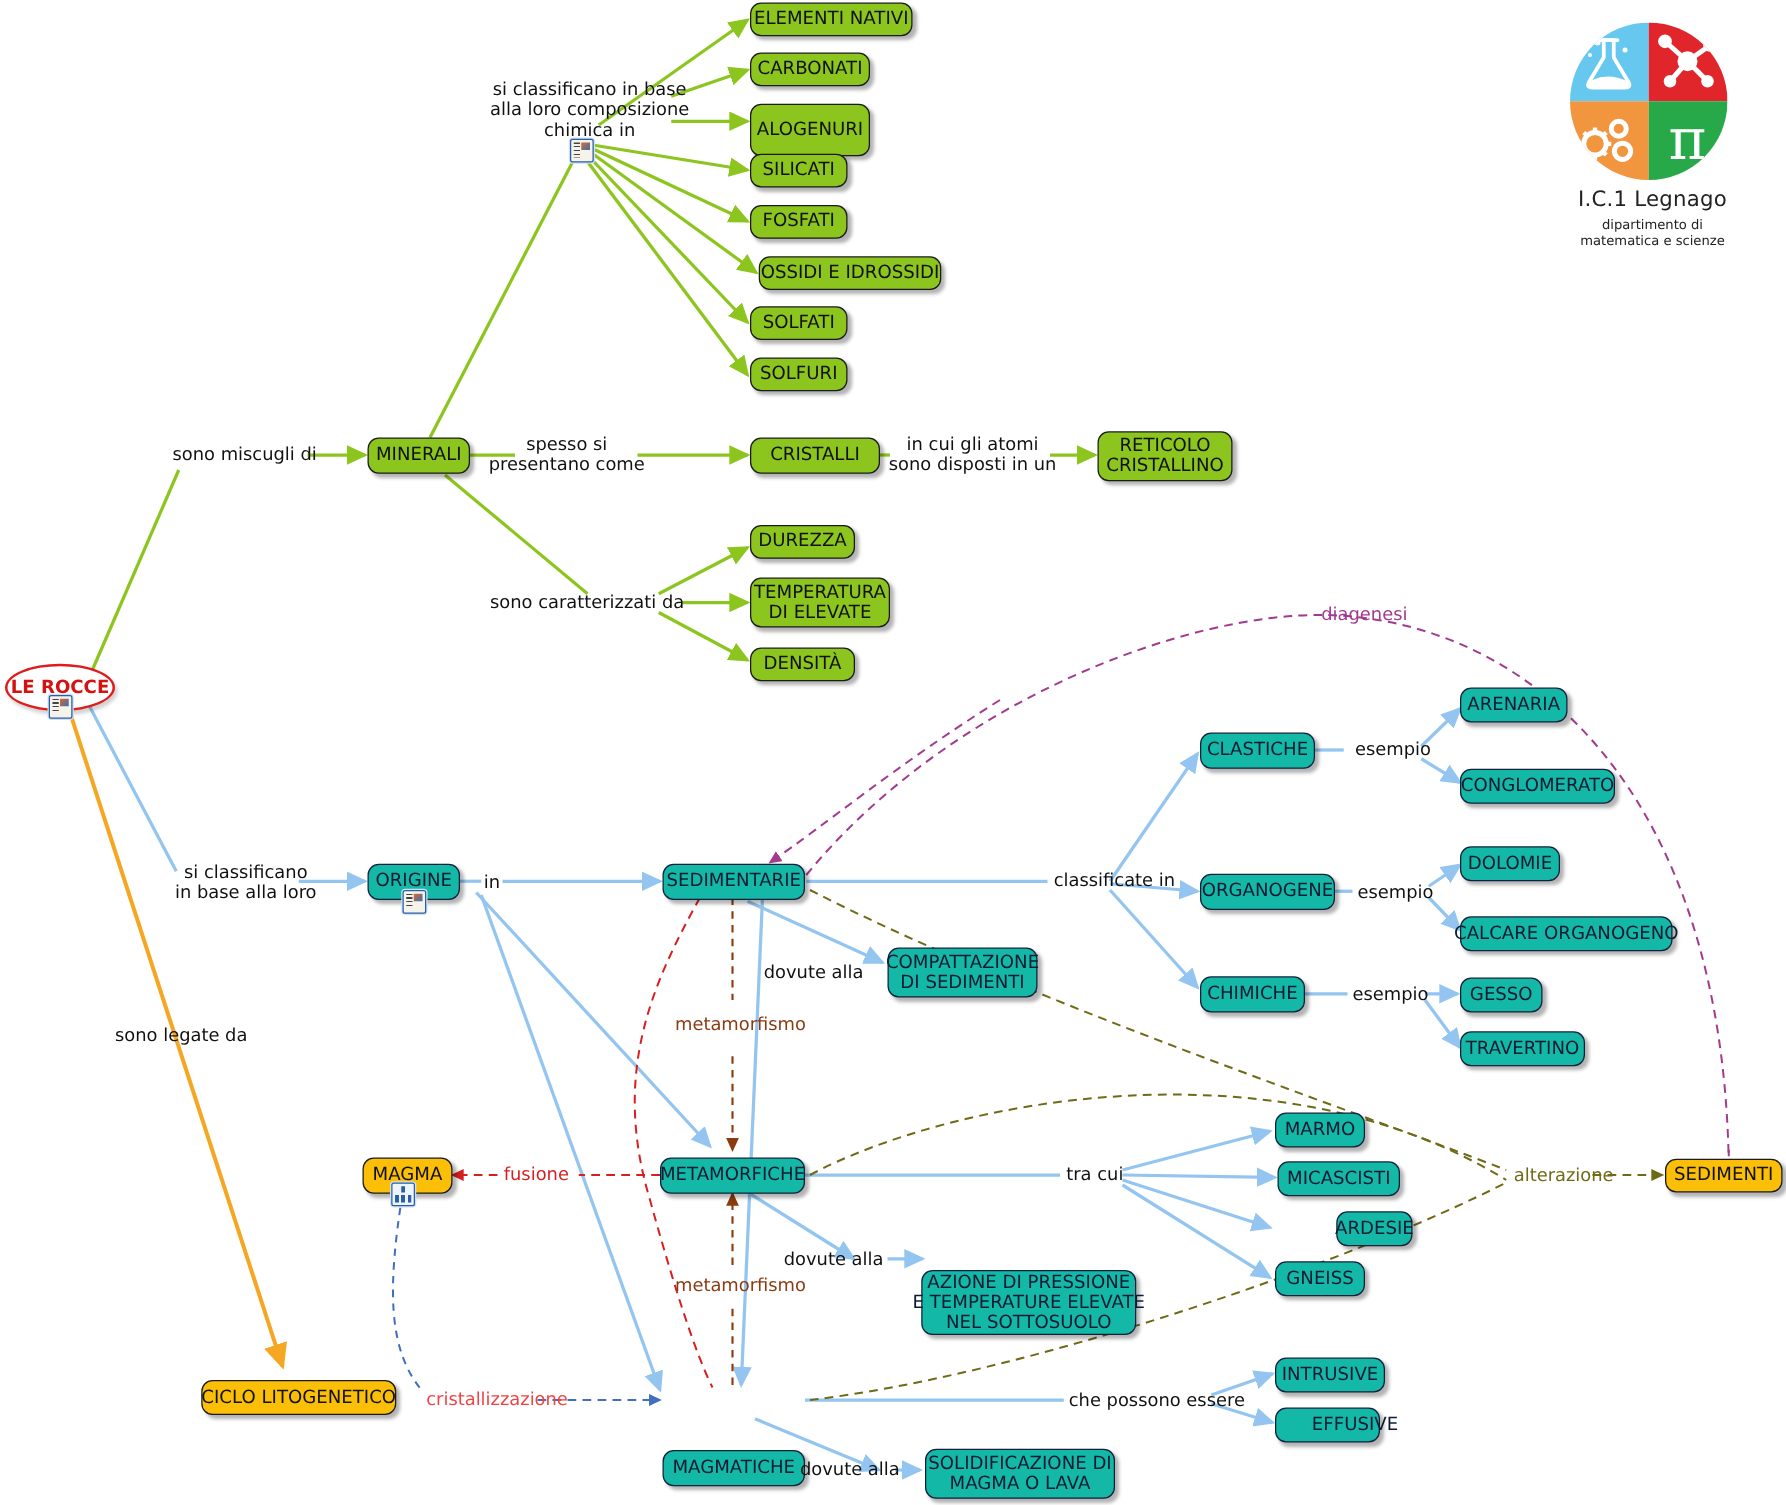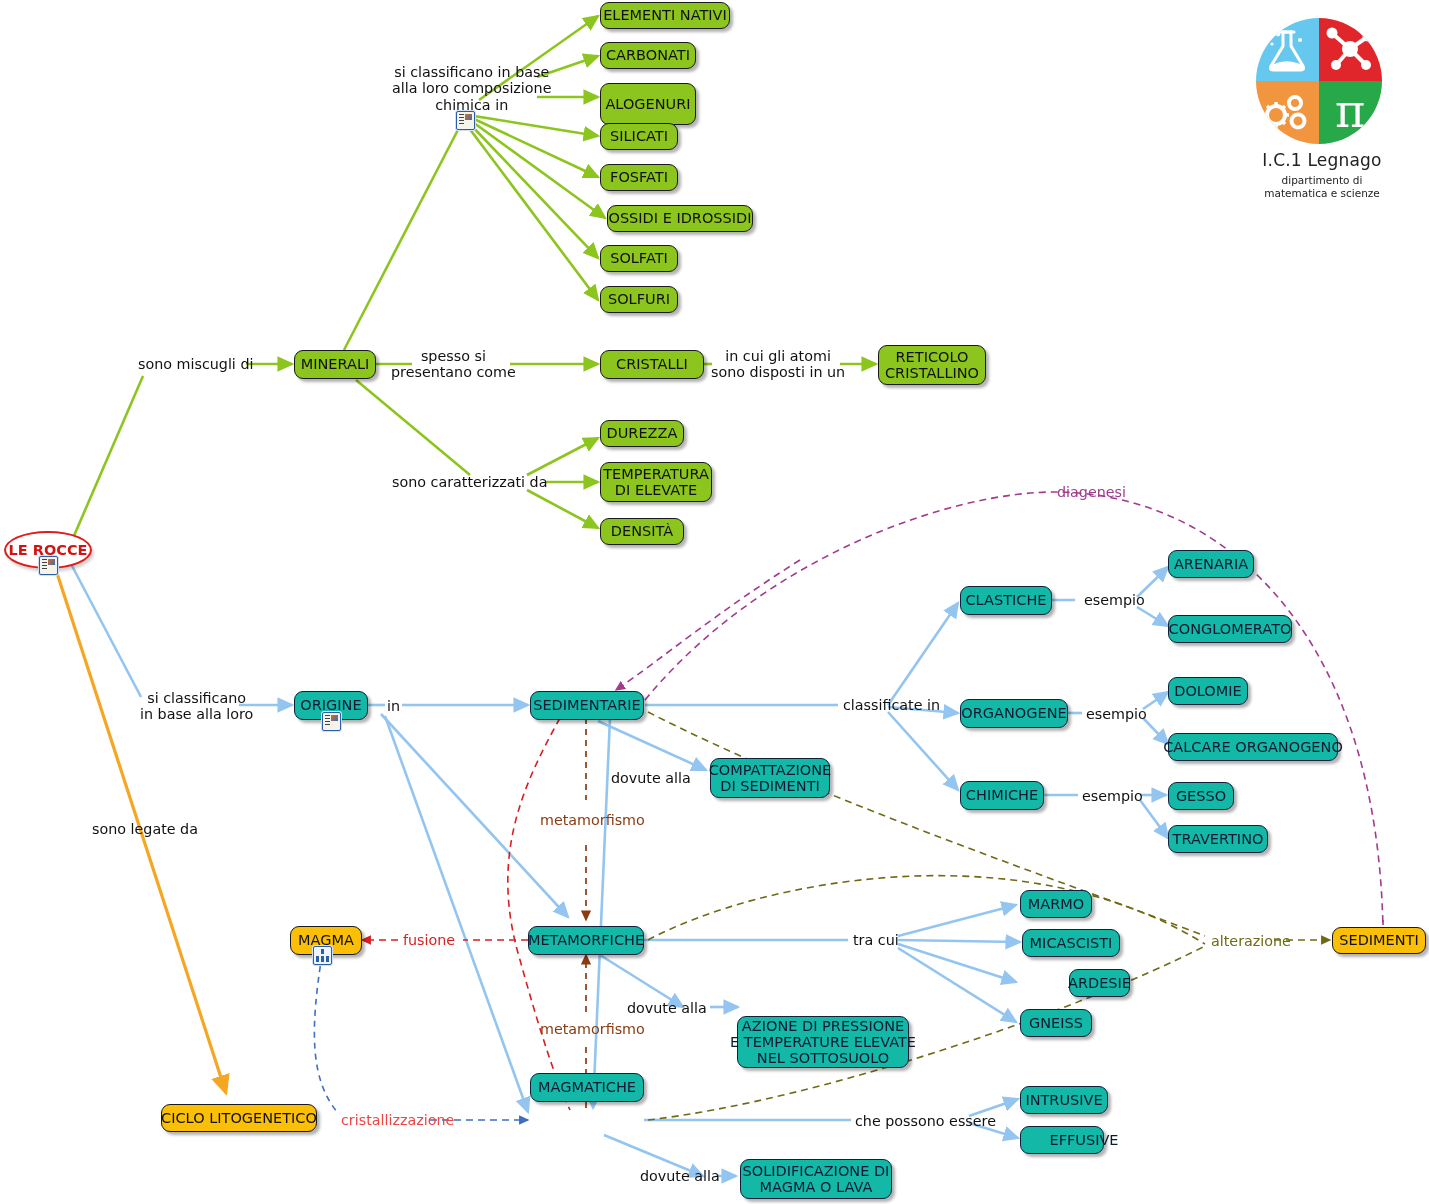--- a/index.html
+++ b/index.html
@@ -206,21 +206,21 @@
   <div class="node blue" style="left:294px;top:691px;width:74px;height:29px;">
     <span>ORIGINE</span></div>
   <div class="ico" style="left:322px;top:712px;"></div>
 
   <div class="node blue" style="left:530px;top:691px;width:114px;height:29px;">
     <span>SEDIMENTARIE</span></div>
 
   <div class="node blue" style="left:528px;top:926px;width:116px;height:29px;">
     <span>METAMORFICHE</span></div>
 
-  <div class="node blue" style="left:530px;top:1073px;width:114px;height:29px;">
+  <div class="node blue" style="left:530px;top:1160px;width:114px;height:29px;">
     <span>MAGMATICHE</span></div>
 
   <div class="node orange" style="left:290px;top:926px;width:72px;height:29px;">
     <span>MAGMA</span></div>
   <div class="ico tree" style="left:313px;top:946px;"></div>
 
   <div class="node orange" style="left:161px;top:1104px;width:156px;height:28px;">
     <span>CICLO LITOGENETICO</span></div>
 
   <div class="node orange" style="left:1332px;top:927px;width:94px;height:27px;">

